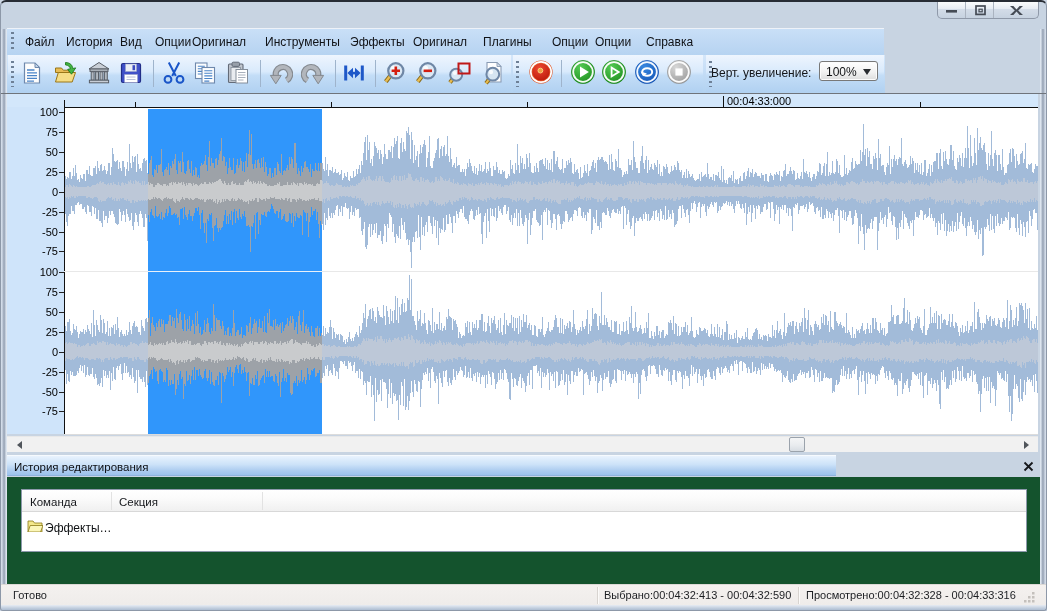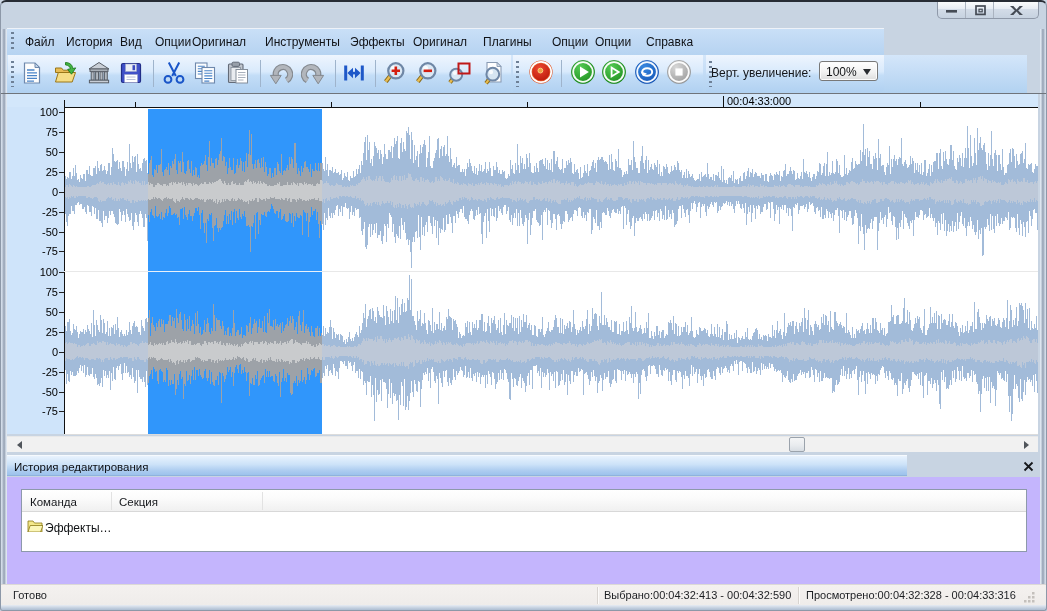--- a/index.html
+++ b/index.html
@@ -4,31 +4,31 @@
 html,body{width:1047px;height:611px;overflow:hidden;font-family:"Liberation Sans",sans-serif;background:#cdd7e4}
 .abs{position:absolute}
 #win{position:relative;width:1047px;height:611px;background:#c8d4e2;border-radius:6px 6px 3px 3px}
 #topborder{position:absolute;left:0;top:0;width:1047px;height:611px;border:1px solid #8d98a8;border-top:2px solid #272c34;border-radius:6px 6px 3px 3px;pointer-events:none;z-index:50}
 #titlebar{position:absolute;left:1px;top:1px;width:1045px;height:28px;border-radius:5px 5px 0 0;background:linear-gradient(180deg,#f0f4f9 0%,#e3e9f2 40%,#d5deea 70%,#cfd9e7 100%)}
 #titletext{position:absolute;left:29px;top:8px;font-size:12px;color:#16181c;white-space:nowrap;letter-spacing:0px}
 #wbtns{position:absolute;left:937px;top:1px;width:102px;height:18px;background:linear-gradient(180deg,#fdfefe,#e8edf4 45%,#d3dce8 50%,#c6d2e0);border:1px solid #8f99a9;border-top:none;border-radius:0 0 5px 5px;box-shadow:inset 0 1px 0 rgba(255,255,255,.8)}
 .wb{position:absolute;top:0;height:17px;border-right:1px solid #aab3c0}
 #menubar{position:absolute;left:7px;top:29px;width:877px;height:26px;background:linear-gradient(180deg,#c9dff7,#b6d3f1);box-shadow:0 -1px 0 #eef2f8}
 .mi{position:absolute;top:6px;font-size:12px;color:#101216;white-space:nowrap}
-#toolbar{position:absolute;left:7px;top:55px;width:1020px;height:38px;background:linear-gradient(180deg,#d4e6fa,#b2d2f1)}
+#toolbar{position:absolute;left:7px;top:55px;width:878px;height:38px;background:linear-gradient(180deg,#d4e6fa,#b2d2f1)}
 .chunk{position:absolute;top:0px;height:37px;background:linear-gradient(180deg,#eef5fe 0%,#d9eafc 45%,#c3ddf7 55%,#b1d1f1 100%);border-radius:0 0 4px 0}
 .tsep{position:absolute;top:5px;width:1px;height:27px;background:#9fb4cc}
 .grip{position:absolute;width:3px;background-image:repeating-linear-gradient(180deg,#6e8096 0,#6e8096 2px,rgba(0,0,0,0) 2px,rgba(0,0,0,0) 5px)}
 #tbline{position:absolute;left:1px;top:93px;width:1045px;height:1px;background:#6f747b}
 #wavewrap{position:absolute;left:7px;top:94px;width:1031px;height:341px}
 #hscroll{position:absolute;left:7px;top:436px;width:1031px;height:16px;background:#f1f1f1;border-top:1px solid #e8e8e8}
 #thumb{position:absolute;left:782px;top:0px;width:16px;height:15px;background:linear-gradient(180deg,#f4f5f6,#e9ecef 55%,#d8dde3);border:1px solid #9ba3ac;border-radius:2px}
-#phead{position:absolute;left:7px;top:455px;width:900px;height:21px;background:linear-gradient(180deg,#e9f3fe 0%,#cce2f8 45%,#aecdf0 75%,#9cc2ec 100%);border-bottom:1px solid #8fb3dd;border-top:1px solid #f6fafe}
+#phead{position:absolute;left:7px;top:455px;width:829px;height:21px;background:linear-gradient(180deg,#e9f3fe 0%,#cce2f8 45%,#aecdf0 75%,#9cc2ec 100%);border-bottom:1px solid #8fb3dd;border-top:1px solid #f6fafe}
 #phead span{position:absolute;left:7px;top:5px;font-size:11.5px;color:#0c0e12}
-#pbody{position:absolute;left:7px;top:477px;width:1033px;height:107px;background:#c4b5fd}
+#pbody{position:absolute;left:7px;top:477px;width:1033px;height:107px;background:#14532d}
 #listbox{position:absolute;left:14px;top:12px;width:1006px;height:63px;background:#fff;border:1px solid #8d99ab}
 #lvhead{position:absolute;left:0;top:0;width:100%;height:22px;background:linear-gradient(180deg,#ffffff 0%,#fbfbfb 40%,#f0f0f0 100%);border-bottom:1px solid #d8d8d8}
 .lvsep{position:absolute;top:2px;width:1px;height:18px;background:#e2e2e2}
 .lvh{position:absolute;top:6px;font-size:11.5px;color:#16181c}
 #statusbar{position:absolute;left:1px;top:584px;width:1045px;height:21px;background:linear-gradient(180deg,#f4f1ef,#efecea);border-top:1px solid #dcd9d6;font-size:11px;color:#1c1e22}
 .ssep{position:absolute;top:2px;width:1px;height:17px;background:#d8d4d0;box-shadow:1px 0 0 #fbfaf9}
 #botframe{position:absolute;left:1px;top:605px;width:1045px;height:5px;background:linear-gradient(180deg,#e7ecf3,#c3cfdf 60%,#aebdd1);border-radius:0 0 3px 3px}
 .sideframe{position:absolute;top:29px;width:7px;height:576px;background:linear-gradient(90deg,#e3e9f1 0,#cdd7e4 2px,#97a2b4 4px,#aab6c6 5px,#dde5ef 6px)}
 .sideframe.r{background:linear-gradient(270deg,#e3e9f1 0,#cdd7e4 2px,#97a2b4 4px,#aab6c6 5px,#dde5ef 6px)}
 </style></head>

